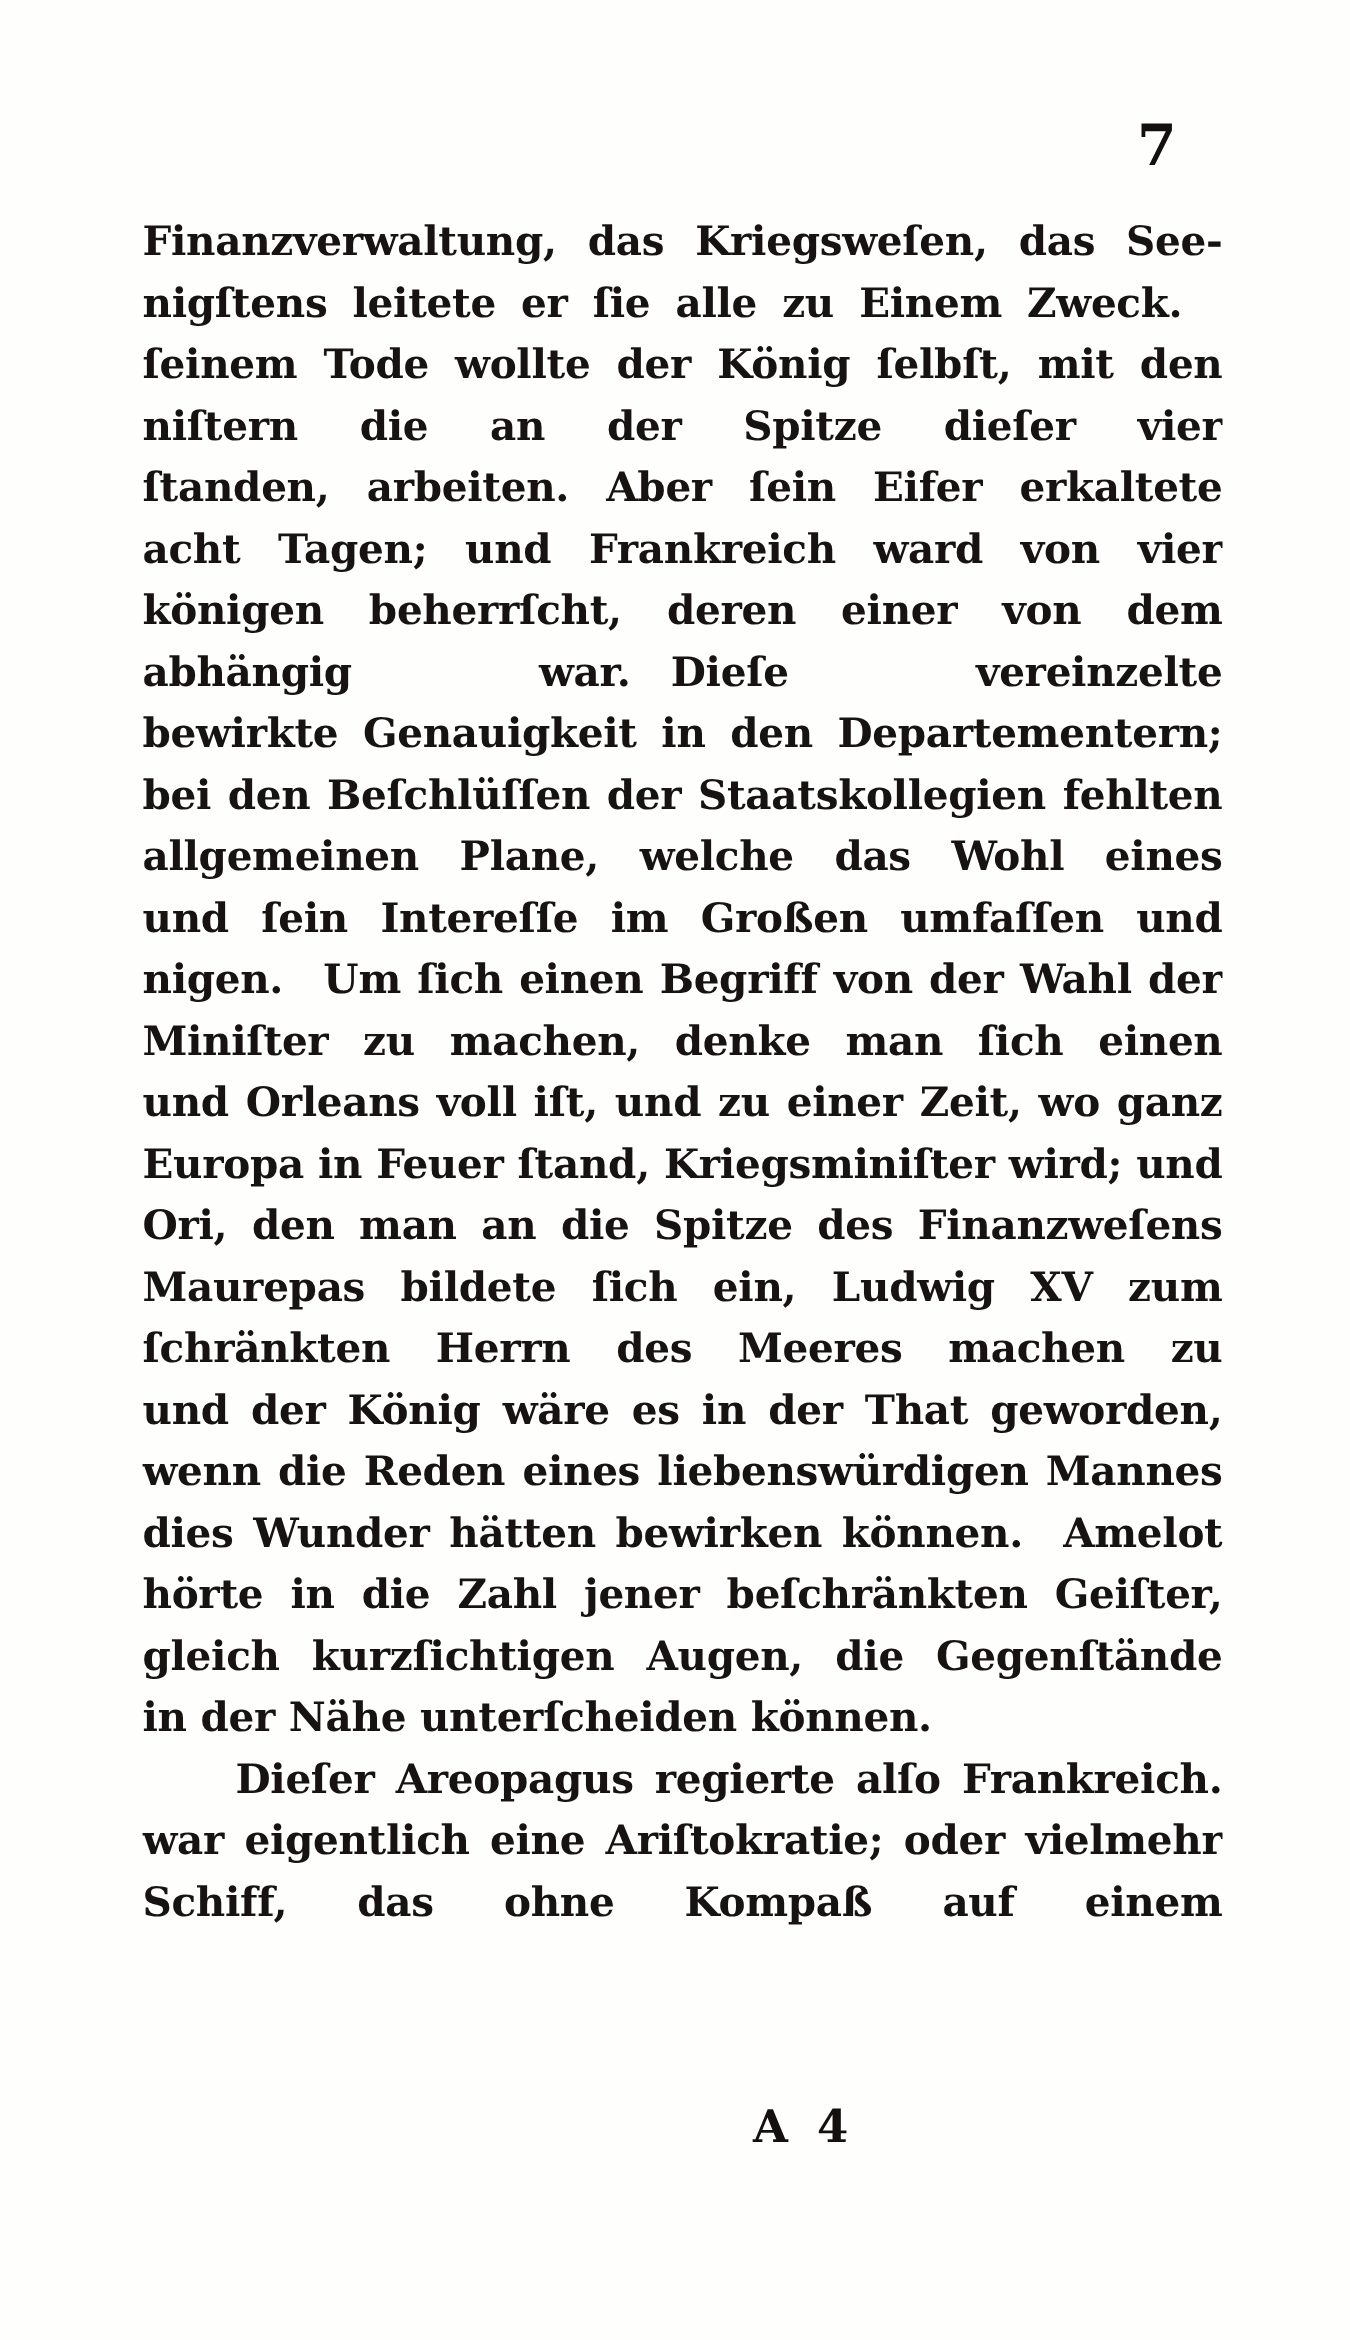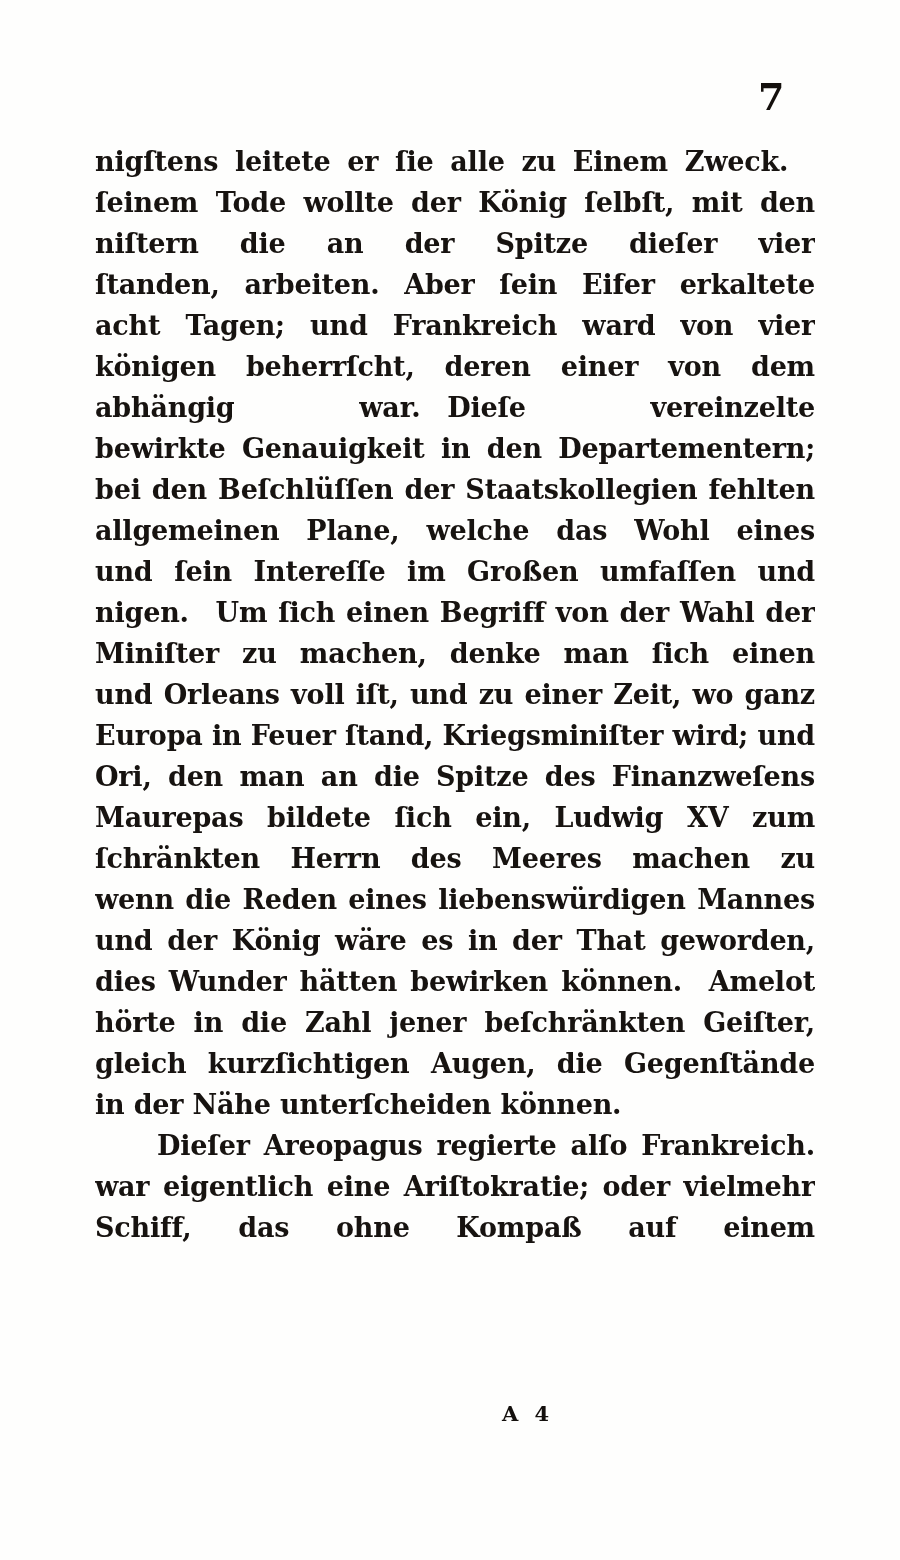--- a/index.html
+++ b/index.html
@@ -46,53 +46,54 @@
   .line.flush {
     text-align-last: left;
   }
   .line.indent {
     padding-left: 62px;
   }
   .signature {
     position: absolute;
     left: 502px;
     top: 1401px;
-    font-size: 21px;
+    font-size: 30px;
     font-weight: 700;
     word-spacing: 9px;
     color: #14100d;
   }
 </style>
 </head>
 <body>
 
 <div class="page">
   <div class="page-number">7</div>
 
   <div class="text-block">
+      <div class="line">Finanzverwaltung, das Kriegsweſen, das See-</div>
       <div class="line">nigſtens leitete er ſie alle zu Einem Zweck. Nach</div>
       <div class="line">ſeinem Tode wollte der König ſelbſt, mit den Mi-</div>
       <div class="line">niſtern die an der Spitze dieſer vier Departementer</div>
       <div class="line">ſtanden, arbeiten. Aber ſein Eifer erkaltete ſchon nach</div>
       <div class="line">acht Tagen; und Frankreich ward von vier Unter-</div>
       <div class="line">königen beherrſcht, deren einer von dem andern un-</div>
       <div class="line">abhängig war. Dieſe vereinzelte Regierungsform</div>
       <div class="line">bewirkte Genauigkeit in den Departementern; aber</div>
       <div class="line">bei den Beſchlüſſen der Staatskollegien fehlten die</div>
       <div class="line">allgemeinen Plane, welche das Wohl eines Staats</div>
       <div class="line">und ſein Intereſſe im Großen umfaſſen und verei-</div>
       <div class="line">nigen. Um ſich einen Begriff von der Wahl der</div>
       <div class="line">Miniſter zu machen, denke man ſich einen Kanzler</div>
       <div class="line">und Orleans voll iſt, und zu einer Zeit, wo ganz</div>
       <div class="line">Europa in Feuer ſtand, Kriegsminiſter wird; und</div>
       <div class="line">Ori, den man an die Spitze des Finanzweſens ſtellt.</div>
       <div class="line">Maurepas bildete ſich ein, Ludwig XV zum unum-</div>
       <div class="line">ſchränkten Herrn des Meeres machen zu können;</div>
+      <div class="line">und der König wäre es in der That geworden,</div>
       <div class="line">wenn die Reden eines liebenswürdigen Mannes</div>
-      <div class="line">und der König wäre es in der That geworden,</div>
       <div class="line">dies Wunder hätten bewirken können. Amelot ge-</div>
       <div class="line">hörte in die Zahl jener beſchränkten Geiſter, die,</div>
       <div class="line">gleich kurzſichtigen Augen, die Gegenſtände kaum</div>
       <div class="line flush">in der Nähe unterſcheiden können.</div>
       <div class="line indent">Dieſer Areopagus regierte alſo Frankreich. Es</div>
       <div class="line">war eigentlich eine Ariſtokratie; oder vielmehr ein</div>
       <div class="line">Schiff, das ohne Kompaß auf einem ſtürmiſchen</div>
     </div>
 
   <div class="signature">A 4</div>

